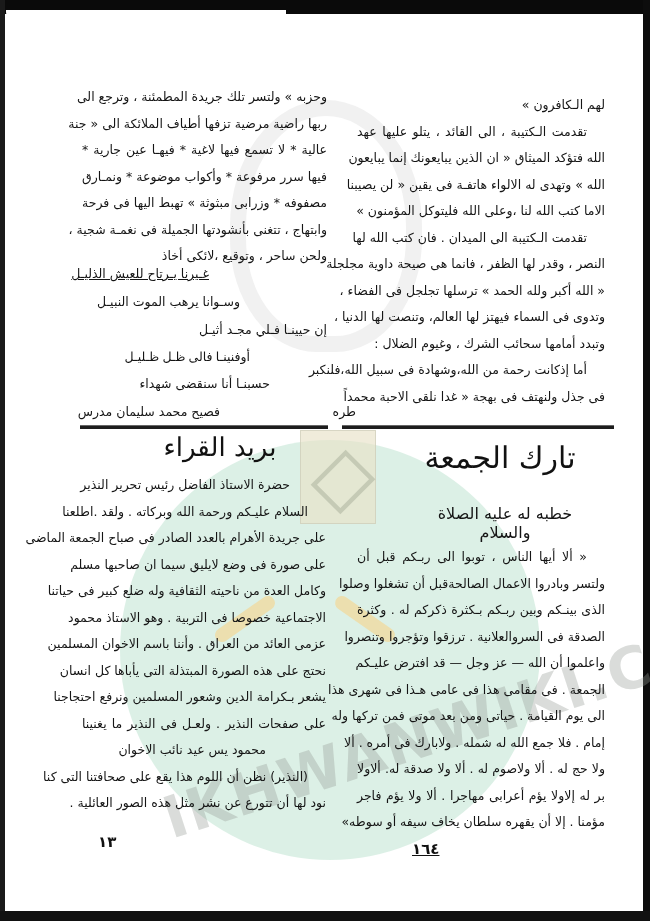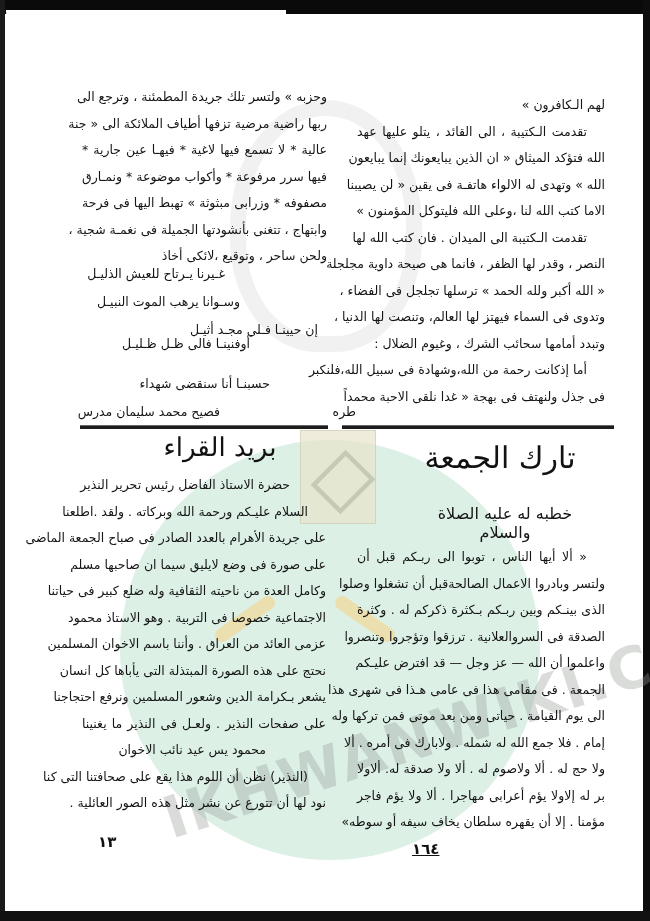--- a/index.html
+++ b/index.html
@@ -126,24 +126,24 @@
 <div class="col" style="left:82px; top:84px; width:245px;">
   <span class="line">وحزبه » ولتسر تلك جريدة المطمئنة ، وترجع الى</span>
   <span class="line">ربها راضية مرضية تزفها أطياف الملائكة الى « جنة</span>
   <span class="line">عالية * لا تسمع فيها لاغية * فيهـا عين جارية *</span>
   <span class="line">فيها سرر مرفوعة * وأكواب موضوعة * ونمـارق</span>
   <span class="line">مصفوفه * وزرابى مبثوثة » تهبط اليها فى فرحة</span>
   <span class="line">وابتهاج ، تتغنى بأنشودتها الجميلة فى نغمـة شجية ،</span>
   <span class="line last">ولحن ساحر ، وتوقيع ،لائكى أخاذ</span>
 </div>
 
-<div class="poem-line" style="right:425px; top:266px;">غـيرنا يـرتاح للعيش الذليـل</div>
+<div class="poem-line" style="right:441px; top:266px;text-decoration:underline;">غـيرنا يـرتاح للعيش الذليـل</div>
 <div class="poem-line" style="right:410px; top:294px;">وسـوانا يرهب الموت النبيـل</div>
-<div class="poem-line" style="right:332px; top:322px;margin-left:44px;">إن حيينـا فـلي مجـد أثيـل</div>
-<div class="poem-line" style="right:400px; top:336px;">أوفنينـا فالى ظـل ظـليـل</div>
+<div class="poem-line" style="right:323px; top:322px;margin-left:44px;">إن حيينـا فـلي مجـد أثيـل</div>
+<div class="poem-line" style="right:400px; top:349px;font-family:Liberation Serif, serif;">أوفنينـا فالى ظـل ظـليـل</div>
 <div class="poem-line" style="right:380px; top:376px;">حسبنـا أنا سنقضى شهداء</div>
 <div class="poem-line" style="right:430px; top:404px; letter-spacing:0;margin-left:32px;">فصيح محمد سليمان مدرس</div>
 <div class="poem-line" style="right:294px; top:404px; letter-spacing:0;margin-left:44px;">طره</div>
 
 <div class="rule" style="left:80px; top:425px; width:248px;"></div>
 <div class="rule" style="left:342px; top:425px; width:272px;"></div>
 
 <div class="section-title" style="left:400px; top:440px; width:200px;">تارك الجمعة</div>
 <div class="section-subtitle" style="left:420px; top:504px; width:170px;">خطبه له عليه الصلاة والسلام</div>
 <div class="col" style="left:357px; top:544px; width:248px;">

